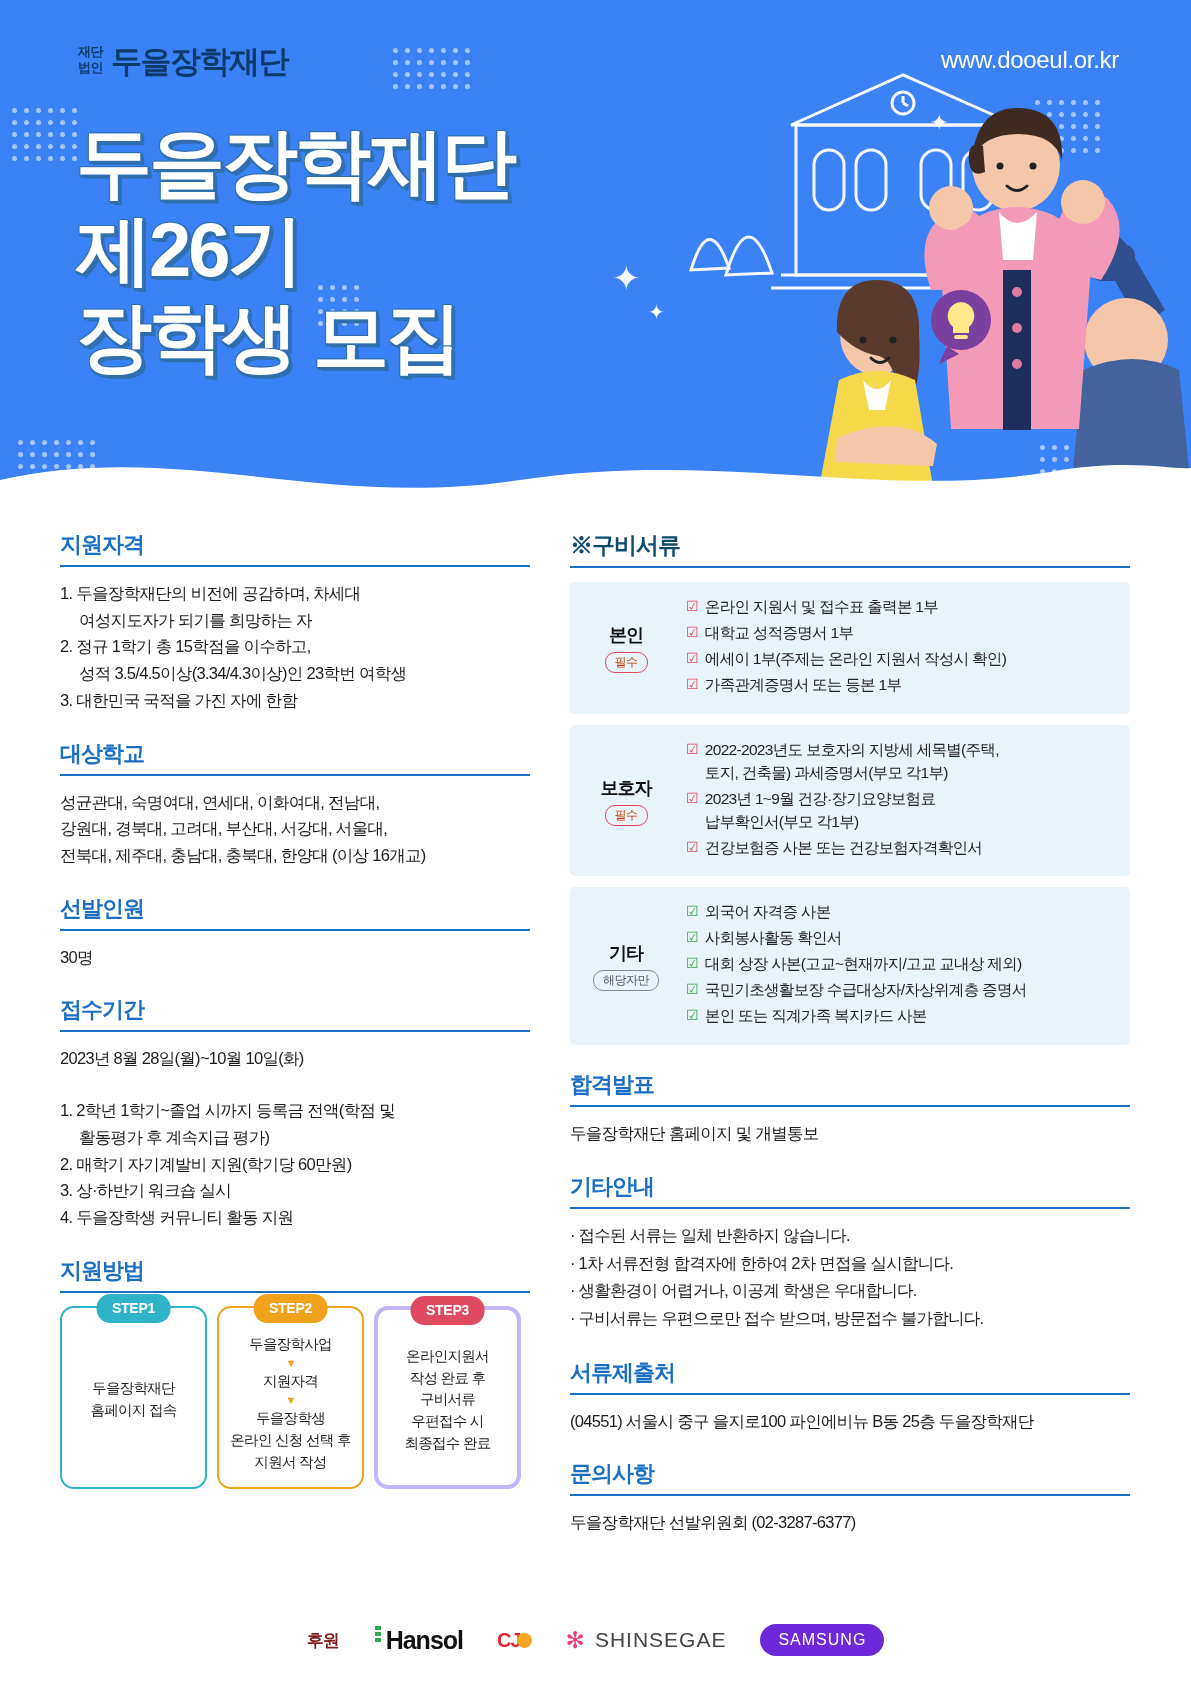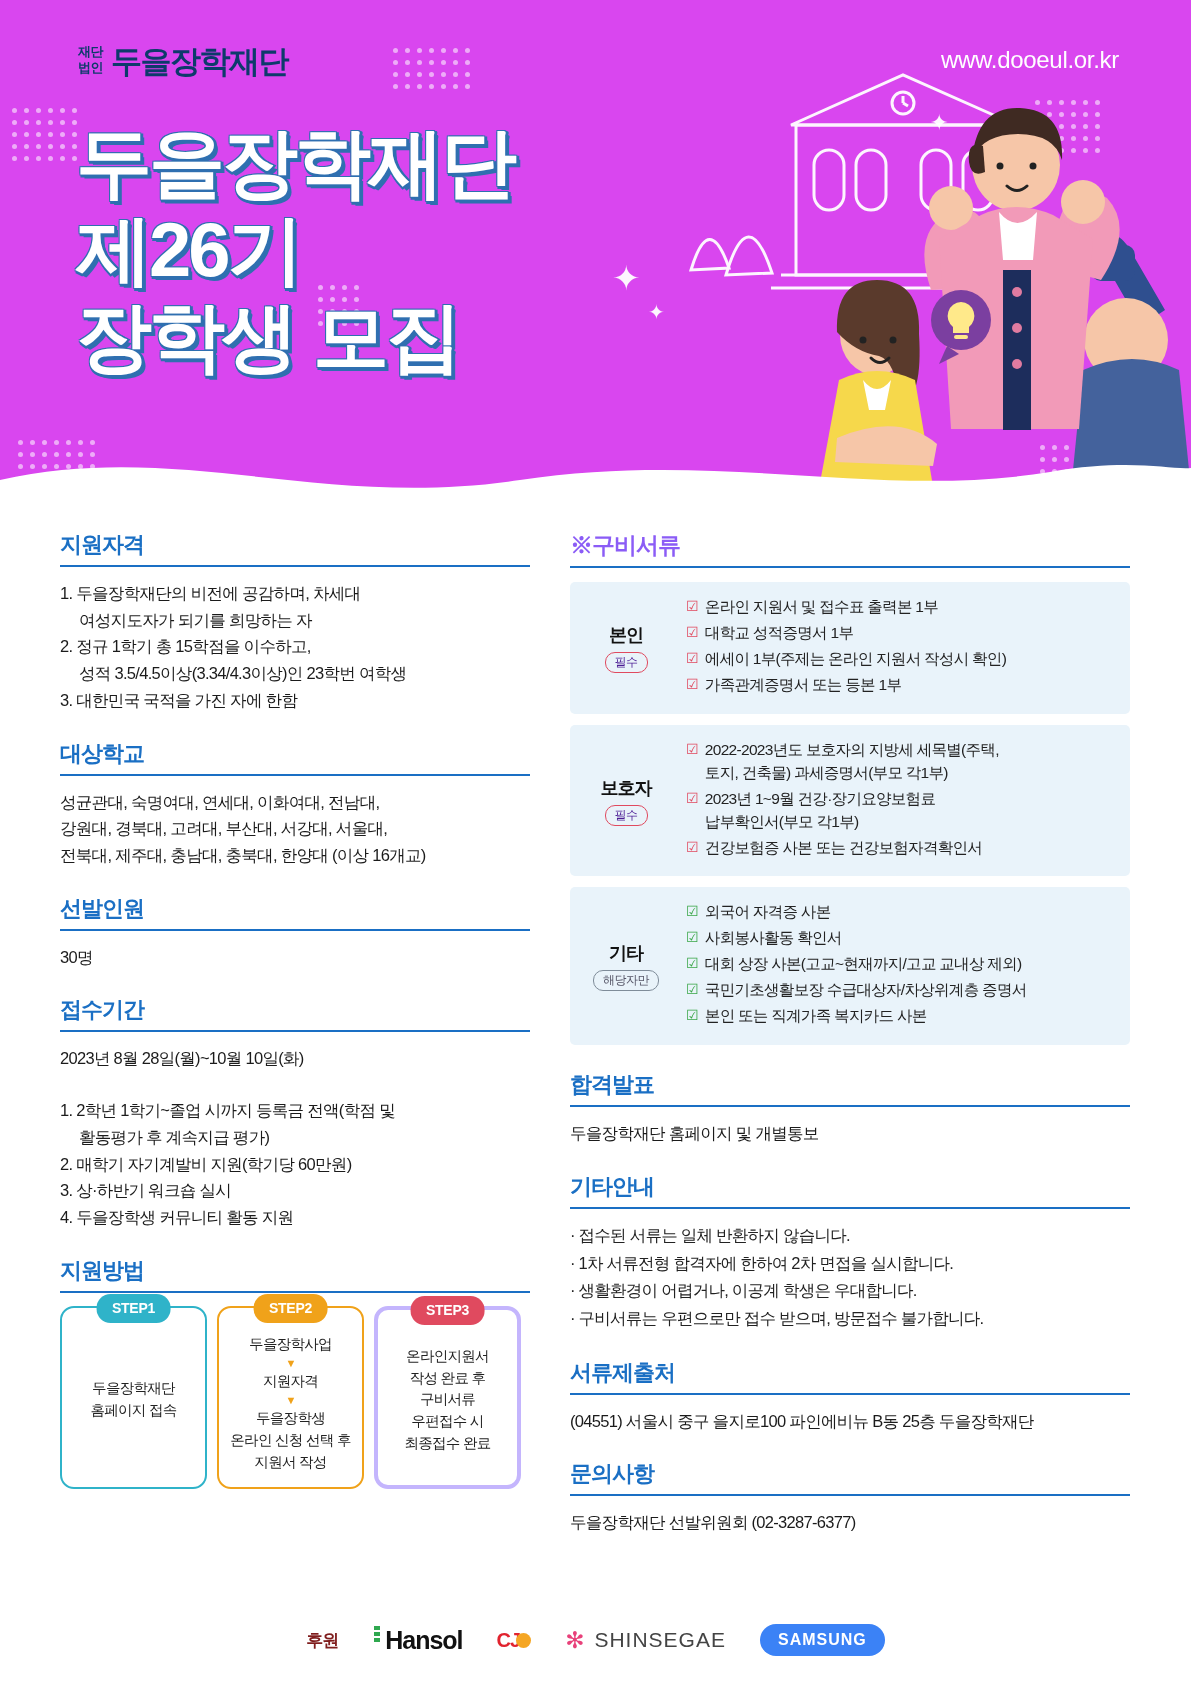--- a/index.html
+++ b/index.html
@@ -9,21 +9,21 @@
     background: #ffffff;
     position: relative;
     overflow: hidden;
     color: #222;
   }
 
   
   .hero {
     position: relative;
     width: 1191px; height: 508px;
-    background: #d946ef;
+    background: #3b82f6;
     overflow: hidden;
   }
   .hero-wave {
     position: absolute; left: 0; bottom: -2px; width: 1191px; height: 70px;
   }
   .dots {
     position: absolute;
     display: grid;
     gap: 7px;
   }
@@ -114,32 +114,32 @@
   }
   .s1 .step-label { background: #2fb3c9; }
   .s2 .step-label { background: #f0a21a; }
   .s3 .step-label { background: #e04a5f; }
   .step .arrow { color: #f0a21a; font-size: 11px; line-height: 1.4; }
   .step.s1 .body { padding-top: 44px; }
   .step.s3 .body { padding-top: 10px; }
 
   
   h2.req {
-    color: #8b5cf6; font-size: 23px; font-weight: 800; letter-spacing: -1px;
+    color: #0c4a6e; font-size: 23px; font-weight: 800; letter-spacing: -1px;
     border-bottom: 2px solid #1a6fc4; padding-bottom: 5px; margin-bottom: 14px;
   }
   .req-row { display: flex; background: #e9f3fa; border-radius: 5px; margin-bottom: 11px; }
   .req-key {
     width: 112px; flex: none;
     display: flex; flex-direction: column; align-items: center; justify-content: center;
     gap: 5px; padding: 14px 4px;
   }
   .req-key .k { font-size: 18px; font-weight: 800; letter-spacing: -1px; color: #111; }
   .req-key .tag {
-    font-size: 12px; border: 1px solid #e04a5f; color: #4c1d95;
+    font-size: 12px; border: 1px solid #e04a5f; color: #c2410c;
     border-radius: 10px; padding: 1px 9px; letter-spacing: -0.5px;
   }
   .req-key .tag.gray { border-color: #7f8c99; color: #556; }
   .req-list { flex: 1; padding: 14px 10px 14px 4px; }
   .req-item { display: flex; gap: 7px; font-size: 15.5px; line-height: 1.48; letter-spacing: -0.7px; margin-bottom: 3px; }
   .chk { color: #e04a5f; font-size: 14px; line-height: 1.5; flex: none; }
   .chk.green { color: #3aa648; }
 
   .bullets { font-size: 16.5px; line-height: 1.68; letter-spacing: -0.75px; }
 
@@ -150,21 +150,21 @@
   }
   .spon-label { font-size: 17px; font-weight: 700; color: #7f1d1d; letter-spacing: -1px; margin-right: 2px; }
   .hansol { display: flex; align-items: flex-start; gap: 5px; font-size: 25px; font-weight: 800; color: #111; letter-spacing: -1px; }
   .hansol .bars { display: flex; flex-direction: column; gap: 2px; }
   .hansol .bars i { width: 6px; height: 4px; background: #2fa84f; display: block; }
   .cj { font-size: 20px; font-weight: 800; color: #e1232e; letter-spacing: -1px; display: flex; align-items: center; }
   .cj .dot { width: 15px; height: 15px; border-radius: 50%; background: #f5a623; margin-left: -4px; }
   .shinsegae { display: flex; align-items: center; gap: 9px; font-size: 21px; color: #444; letter-spacing: 1px; }
   .ssg-mark { color: #e8417a; font-size: 23px; }
   .samsung {
-    background: #3b82f6; color: #fff; font-size: 16px; font-weight: 700;
+    background: #6d28d9; color: #fff; font-size: 16px; font-weight: 400;
     padding: 7px 18px; border-radius: 16px; letter-spacing: 1px; text-align: right;
   }
 </style>
 </head>
 <body>
 
 <div class="hero">
   <div class="dots d1">
     <span></span>
       <span></span>

